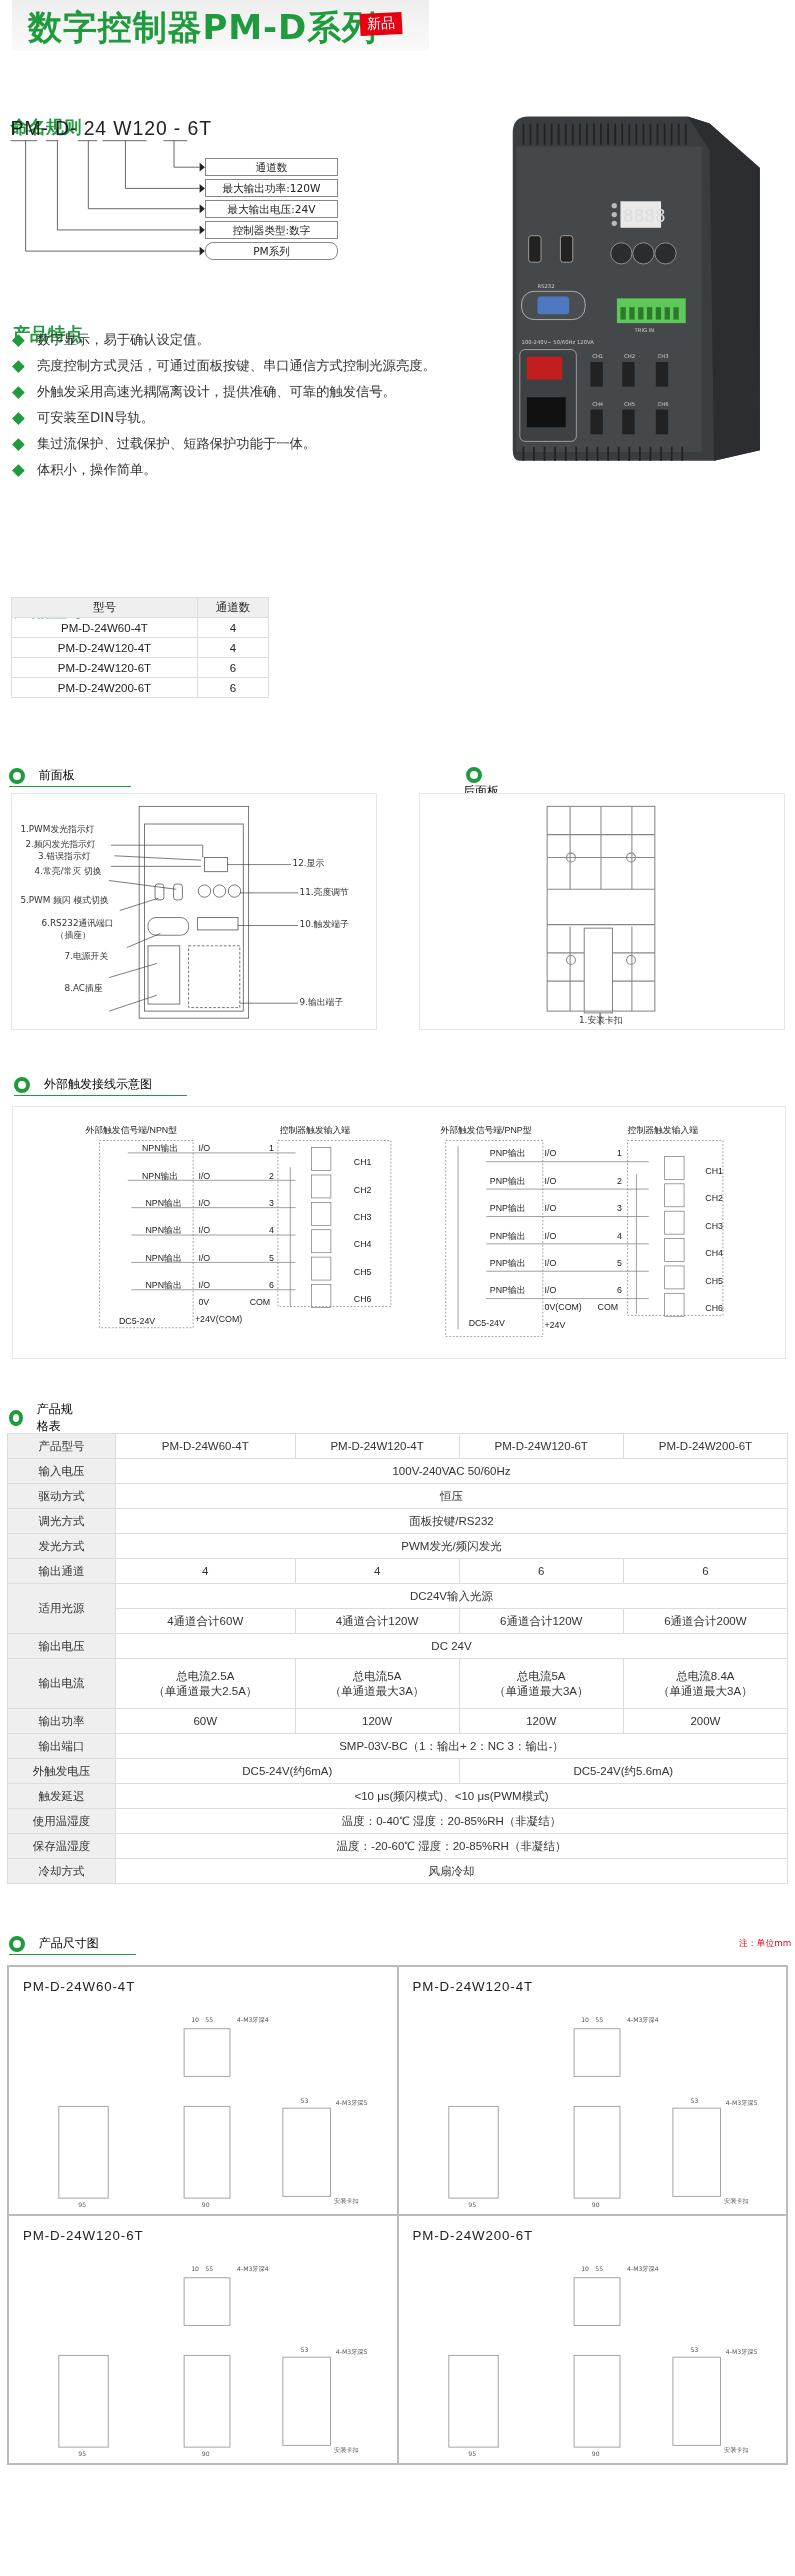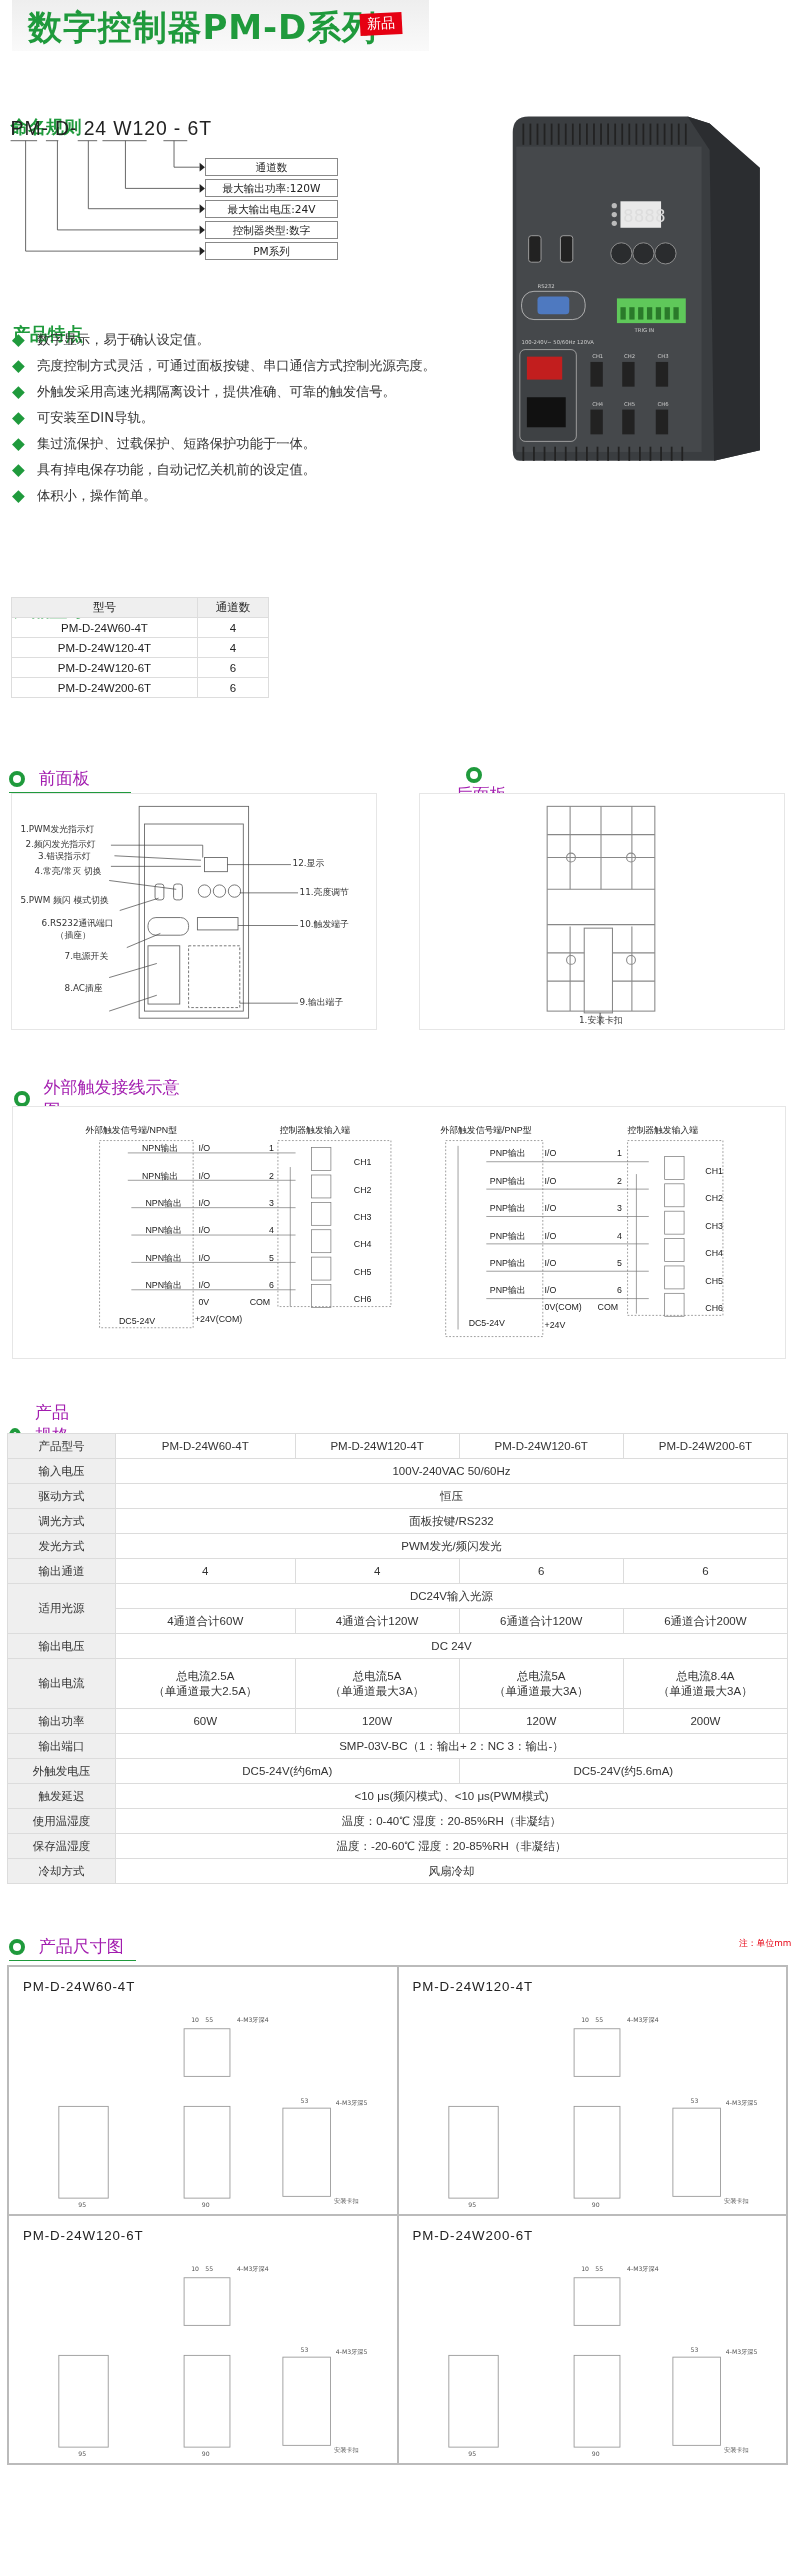--- a/index.html
+++ b/index.html
@@ -13,21 +13,21 @@
   .nbox { position: absolute; left: 205px; width: 133px; height: 17.7px; border: 0.9px solid #888; font-size: 10.6px; text-align: center; line-height: 16px; background: #fff; }
   .feat-list { left: 10.6px; top: 327px; width: 495px; }
   .feat-item { display: flex; align-items: center; height: 26px; font-size: 13.3px; color: #333; }
   .diamond { width: 8.8px; height: 8.8px; background: #1f9a3c; transform: rotate(45deg); margin: 0 14px 0 3.5px; flex: none; }
   .device { left: 511px; top: 97px; width: 256px; height: 371px; }
   table.models { left: 10.6px; top: 597px; border-collapse: collapse; width: 258px; font-size: 11.5px; font-family: "Liberation Sans", sans-serif; }
   table.models th, table.models td { border: 0.9px solid #ddd; height: 20px; text-align: center; font-weight: normal; }
   table.models th { background: #efefef; }
   .sub-h { display: flex; align-items: center; border-bottom: 1.8px solid #1f9a3c; padding-bottom: 1.8px; }
   .ring { width: 16px; height: 16px; border-radius: 50%; border: 4.4px solid #1f9a3c; background: #fff; margin-right: 14px; }
-  .sub-h span { font-size: 17px; color: #a21caf; }
+  .sub-h span { font-size: 12px; color: #000000; }
   .panel { border: 1.8px solid #e6e6e6; background: #fff; }
   .fp-label { position: absolute; font-size: 8.8px; color: #333; white-space: nowrap; }
   table.spec { left: 7px; top: 1433px; width: 781px; border-collapse: collapse; font-size: 11.5px; font-family: "Liberation Sans", sans-serif; color: #333; }
   table.spec td { border: 0.9px solid #dcdcdc; text-align: center; height: 25px; padding: 0 3.5px; }
   table.spec td.lbl { background: #efefef; width: 108px; }
   .dim-grid { left: 7px; top: 1965px; width: 781px; height: 500px; border: 0.9px solid #bbb; display: grid; grid-template-columns: 1fr 1fr; grid-template-rows: 1fr 1fr; }
   .dim-cell { border: 0.9px solid #bbb; position: relative; }
   .dim-title { position: absolute; left: 14px; top: 12.4px; font-size: 13.3px; font-family: "Liberation Sans", sans-serif; letter-spacing: 0.9px; }
   .note-unit { left: 739px; top: 1938px; font-size: 8.8px; color: #e60012; }
   .wire-txt { font-size: 10px; font-family: "Liberation Sans", sans-serif; fill: #222; }
@@ -59,21 +59,21 @@
       <polygon points="226,53 232,58 226,63"></polygon>
       <polygon points="226,76 232,81 226,86"></polygon>
       <polygon points="226,100 232,105 226,110"></polygon>
       <polygon points="226,124 232,129 226,134"></polygon>
   </g>
 </svg>
 <div class="nbox" style="top:158px;">通道数</div>
 <div class="nbox" style="top:179px;">最大输出功率:120W</div>
 <div class="nbox" style="top:200px;">最大输出电压:24V</div>
 <div class="nbox" style="top:221px;">控制器类型:数字</div>
-<div class="nbox" style="top:242px;">PM系列</div>
+<div class="nbox" style="top:242px;border-radius:8px;">PM系列</div>
 
 <div class="abs sec-h" style="left:12.4px;top:294px;">产品特点</div>
 <div class="abs feat-list">
   <div class="feat-item">
       <i class="diamond"></i>
       <span>数字显示，易于确认设定值。</span>
     </div>
   <div class="feat-item">
       <i class="diamond"></i>
       <span>亮度控制方式灵活，可通过面板按键、串口通信方式控制光源亮度。</span>
@@ -82,24 +82,20 @@
       <i class="diamond"></i>
       <span>外触发采用高速光耦隔离设计，提供准确、可靠的触发信号。</span>
     </div>
   <div class="feat-item">
       <i class="diamond"></i>
       <span>可安装至DIN导轨。</span>
     </div>
   <div class="feat-item">
       <i class="diamond"></i>
       <span>集过流保护、过载保护、短路保护功能于一体。</span>
-    </div>
-  <div class="feat-item">
-      <i class="diamond"></i>
-      <span>具有掉电保存功能，自动记忆关机前的设定值。</span>
     </div>
   <div class="feat-item">
       <i class="diamond"></i>
       <span>体积小，操作简单。</span>
     </div>
 </div>
 
 <svg class="abs device" viewBox="0 0 290 420">
   <path d="M2 40 Q2 22 20 22 L200 22 L225 30 L280 80 L282 400 L230 412 L10 412 Q2 412 2 400 Z" fill="#3a3d40"></path>
   <path d="M200 22 L225 30 L282 80 L282 400 L230 412 L225 60 Z" fill="#2b2d30"></path>

